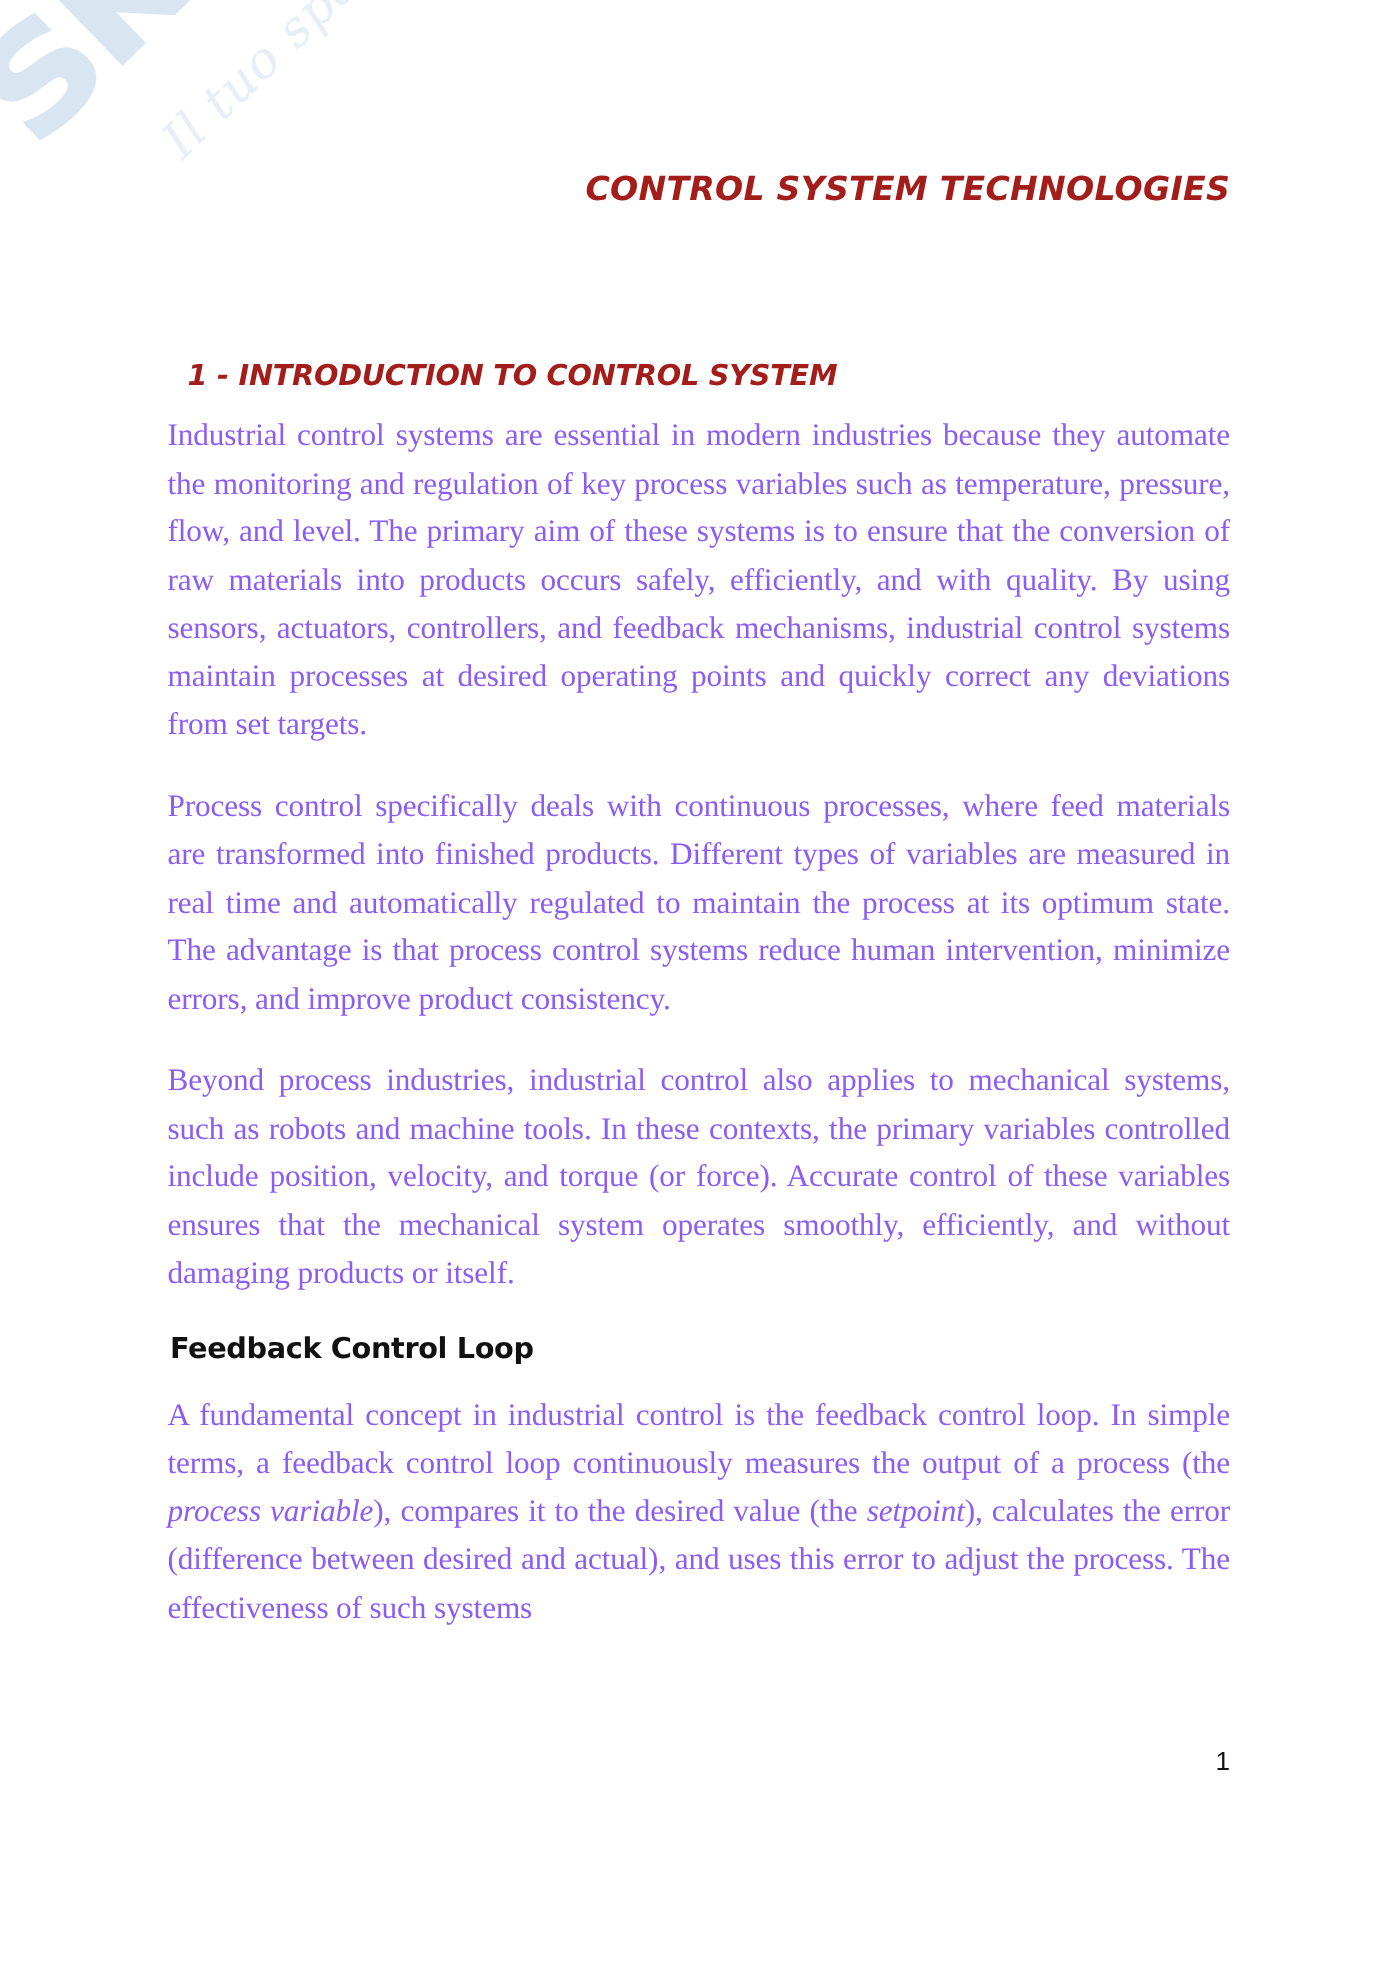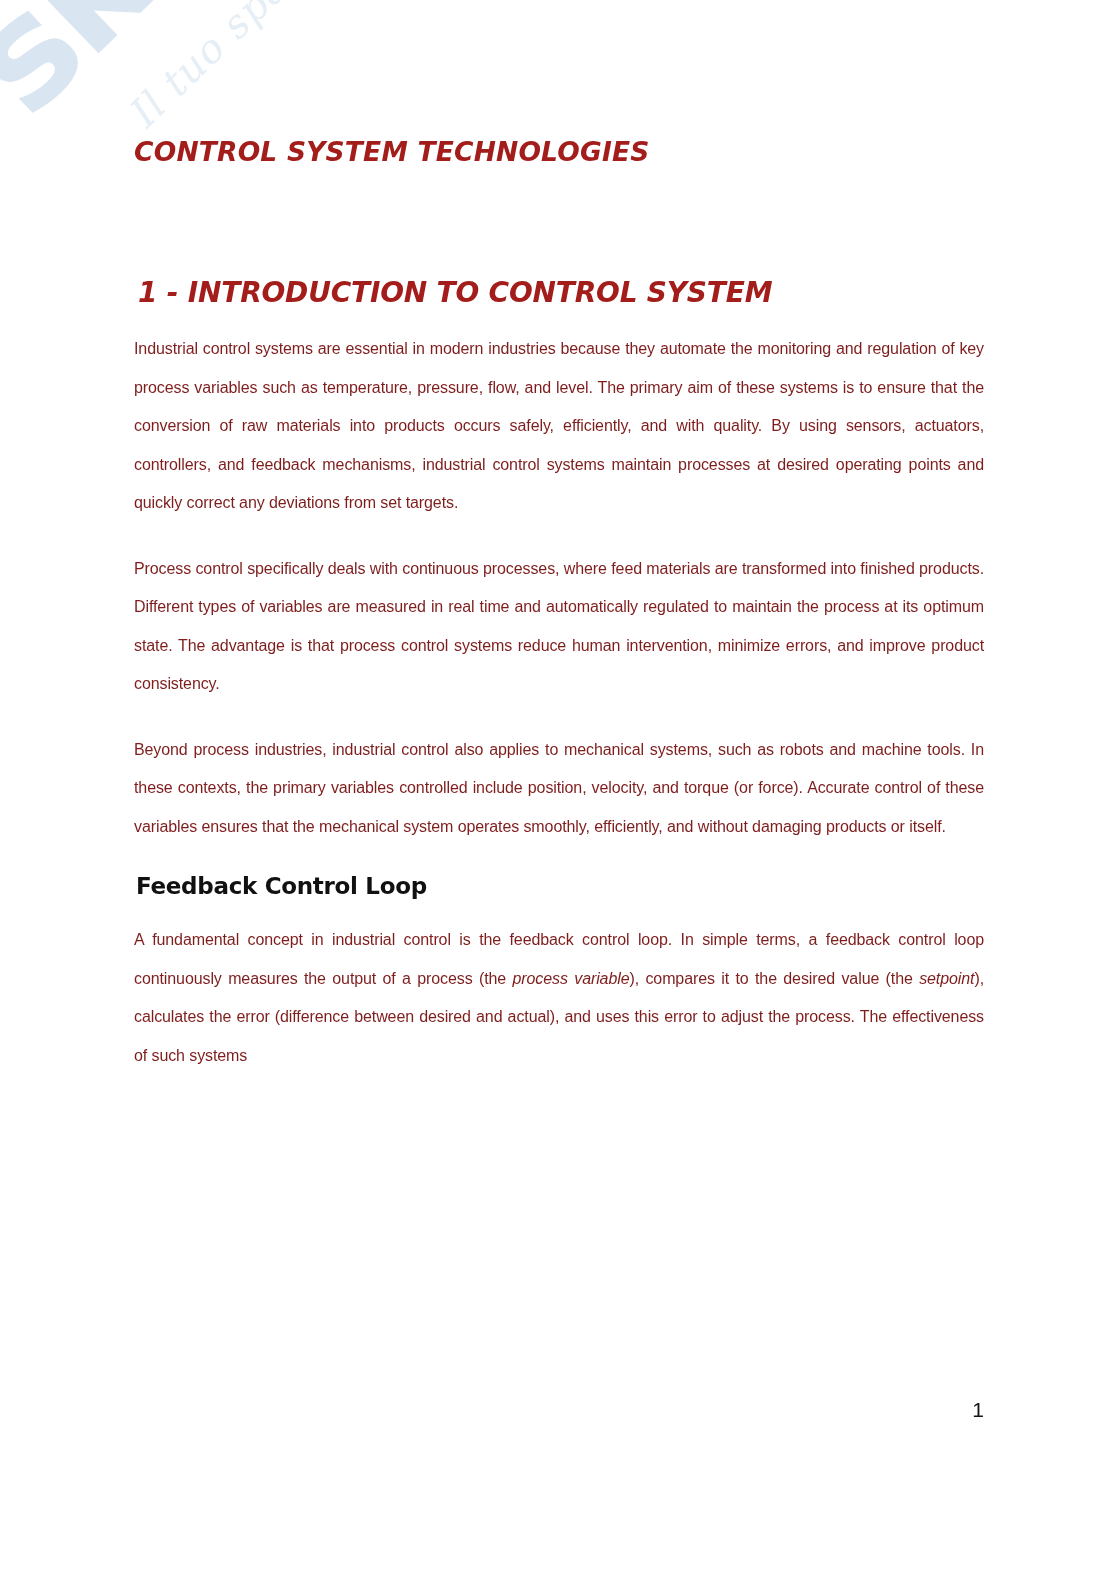--- a/index.html
+++ b/index.html
@@ -74,57 +74,57 @@
     width: 850px;
   }
 
   .doc-title {
     margin: 0;
     padding: 0;
     position: absolute;
     left: 0;
     top: 136px;
     width: 850px;
-    text-align: left;
+    text-align: right;
     font-family: "DejaVu Sans", sans-serif;
     font-size: 26.5px;
     font-weight: bold;
     font-style: italic;
     letter-spacing: 0.2px;
     color: #a31d1b;
   }
 
   .section-heading {
-    margin: 4px;
+    margin: 16px;
     padding: 0;
     position: absolute;
     left: 0;
     top: 272px;
     font-family: "DejaVu Sans", sans-serif;
-    font-size: 28px;
+    font-size: 23px;
     font-weight: bold;
     font-style: italic;
     letter-spacing: -0.2px;
     color: #a31d1b;
   }
 
   .body-block {
     position: absolute;
     left: 0;
     top: 330px;
     width: 850px;
   }
 
   p.para {
     margin: 0 0 27px 0;
     padding: 0;
-    font-family: Liberation Sans, sans-serif;
-    font-size: 16px;
+    font-family: Liberation Serif, serif;
+    font-size: 25px;
     line-height: 38.5px;
-    color: #7f1d1d;
+    color: #8b5cf6;
     text-align: justify;
     letter-spacing: -0.1px;
   }
   p.para.last-left {
     text-align: justify;
     margin-top: 13px;
   }
   p.para i { font-style: italic; }
 
   h3.sub-heading {

